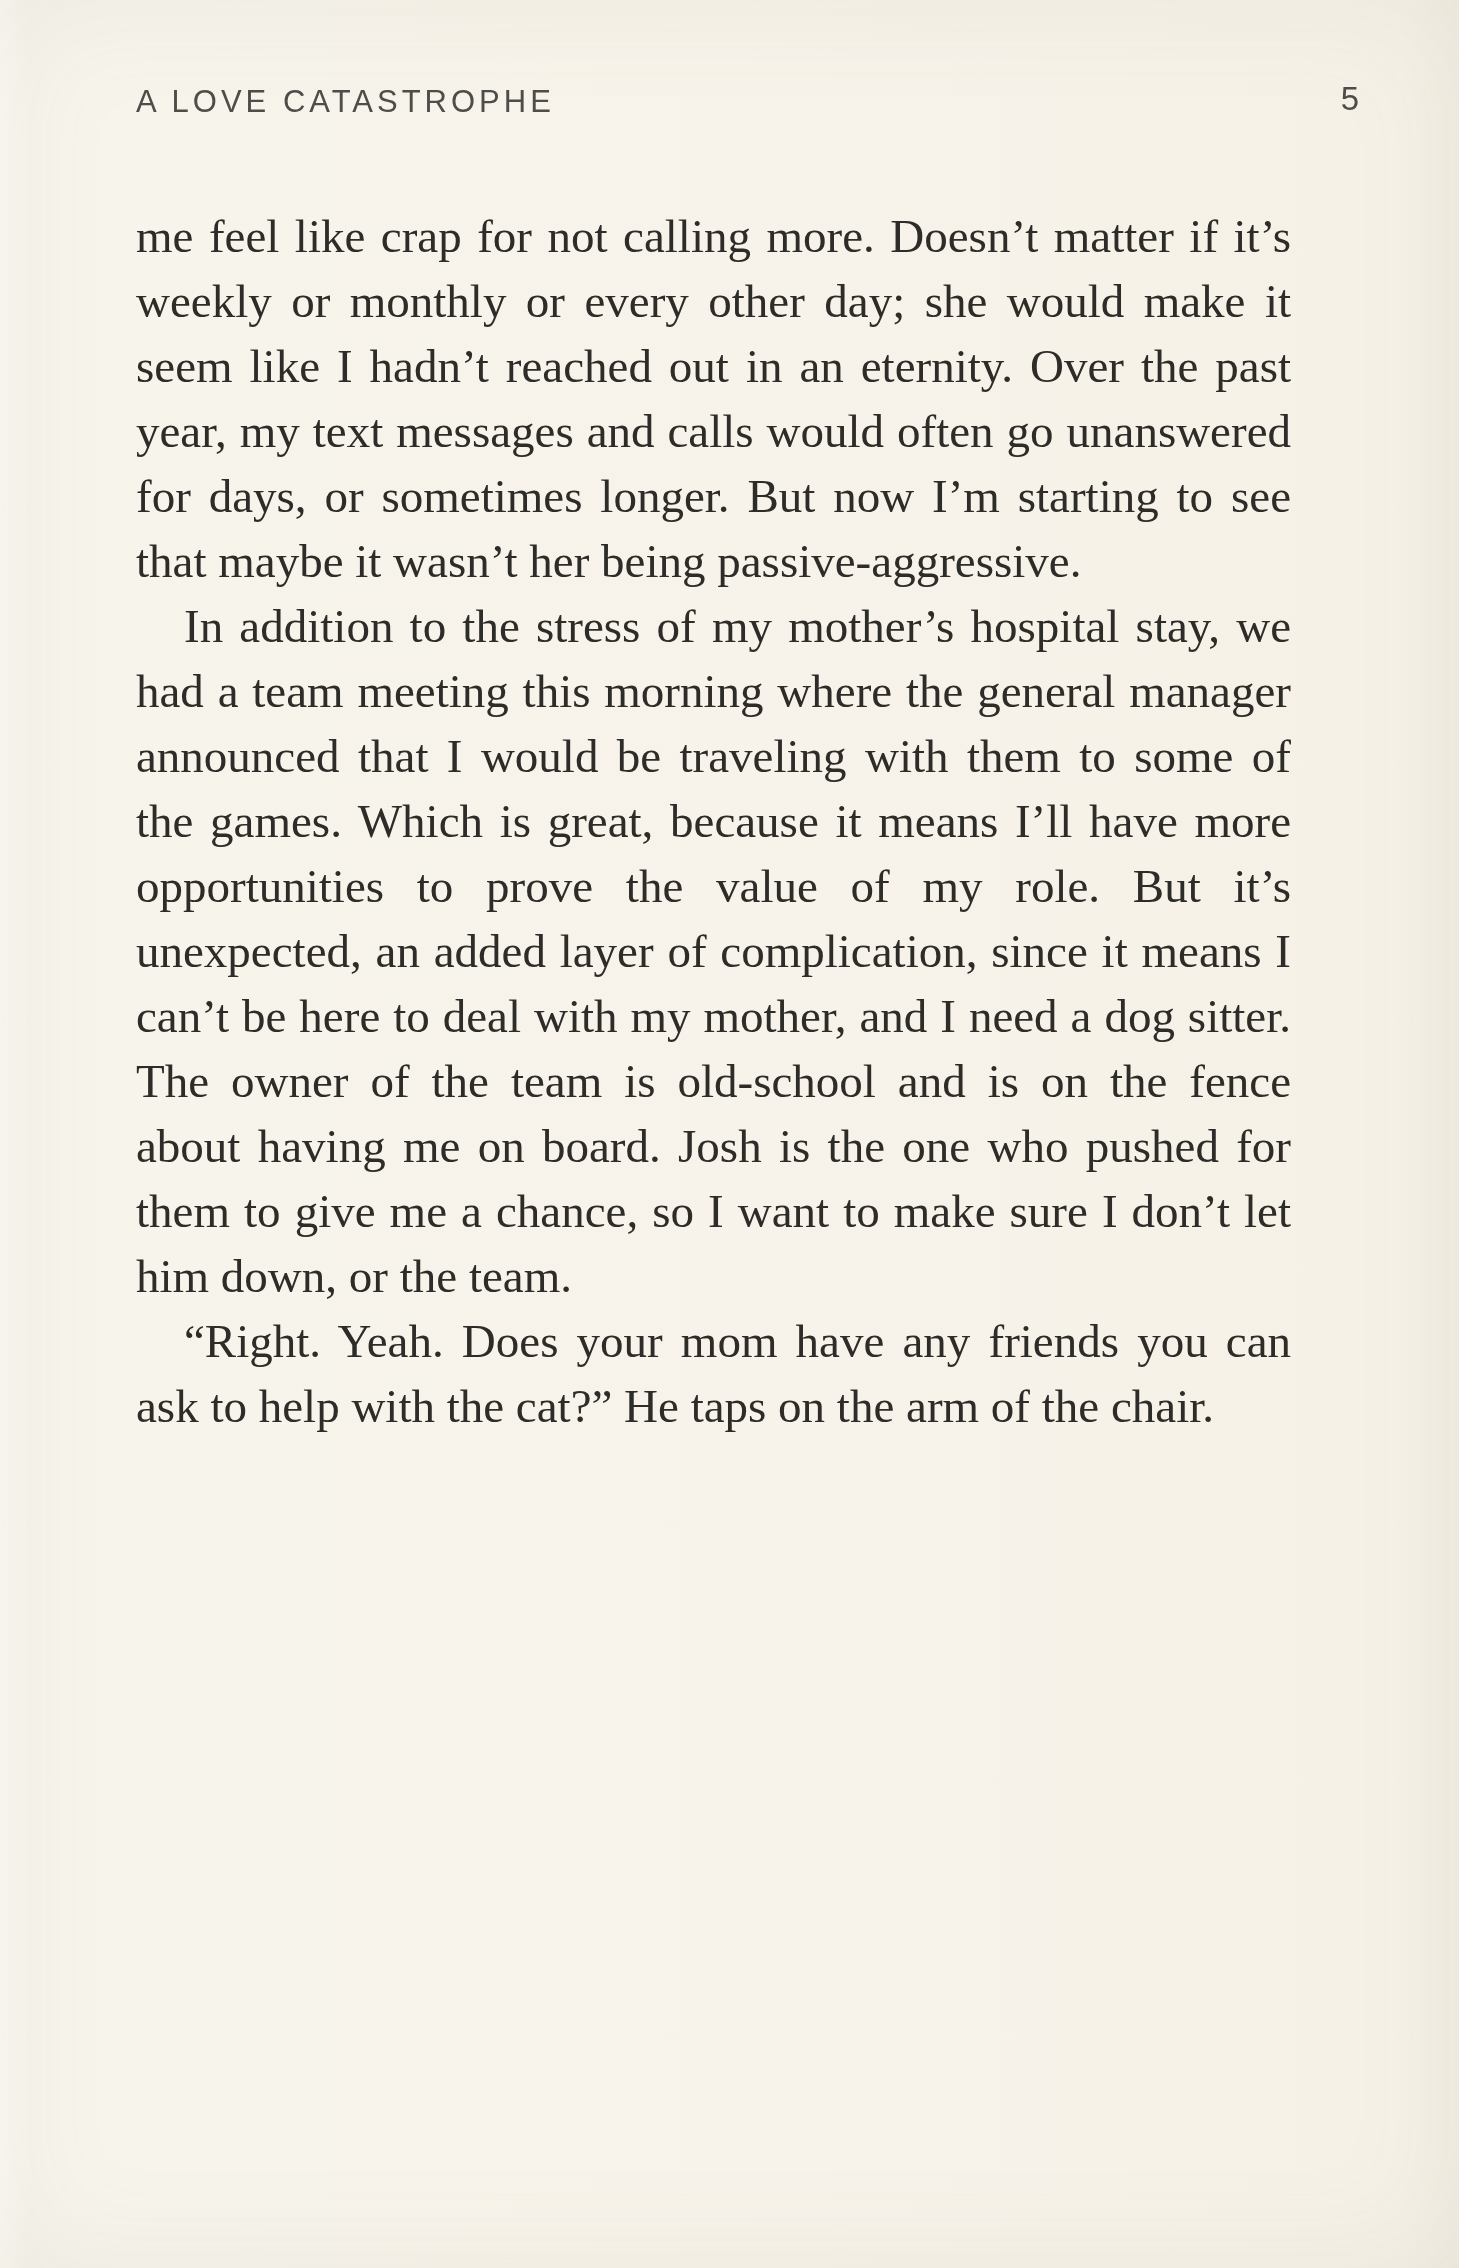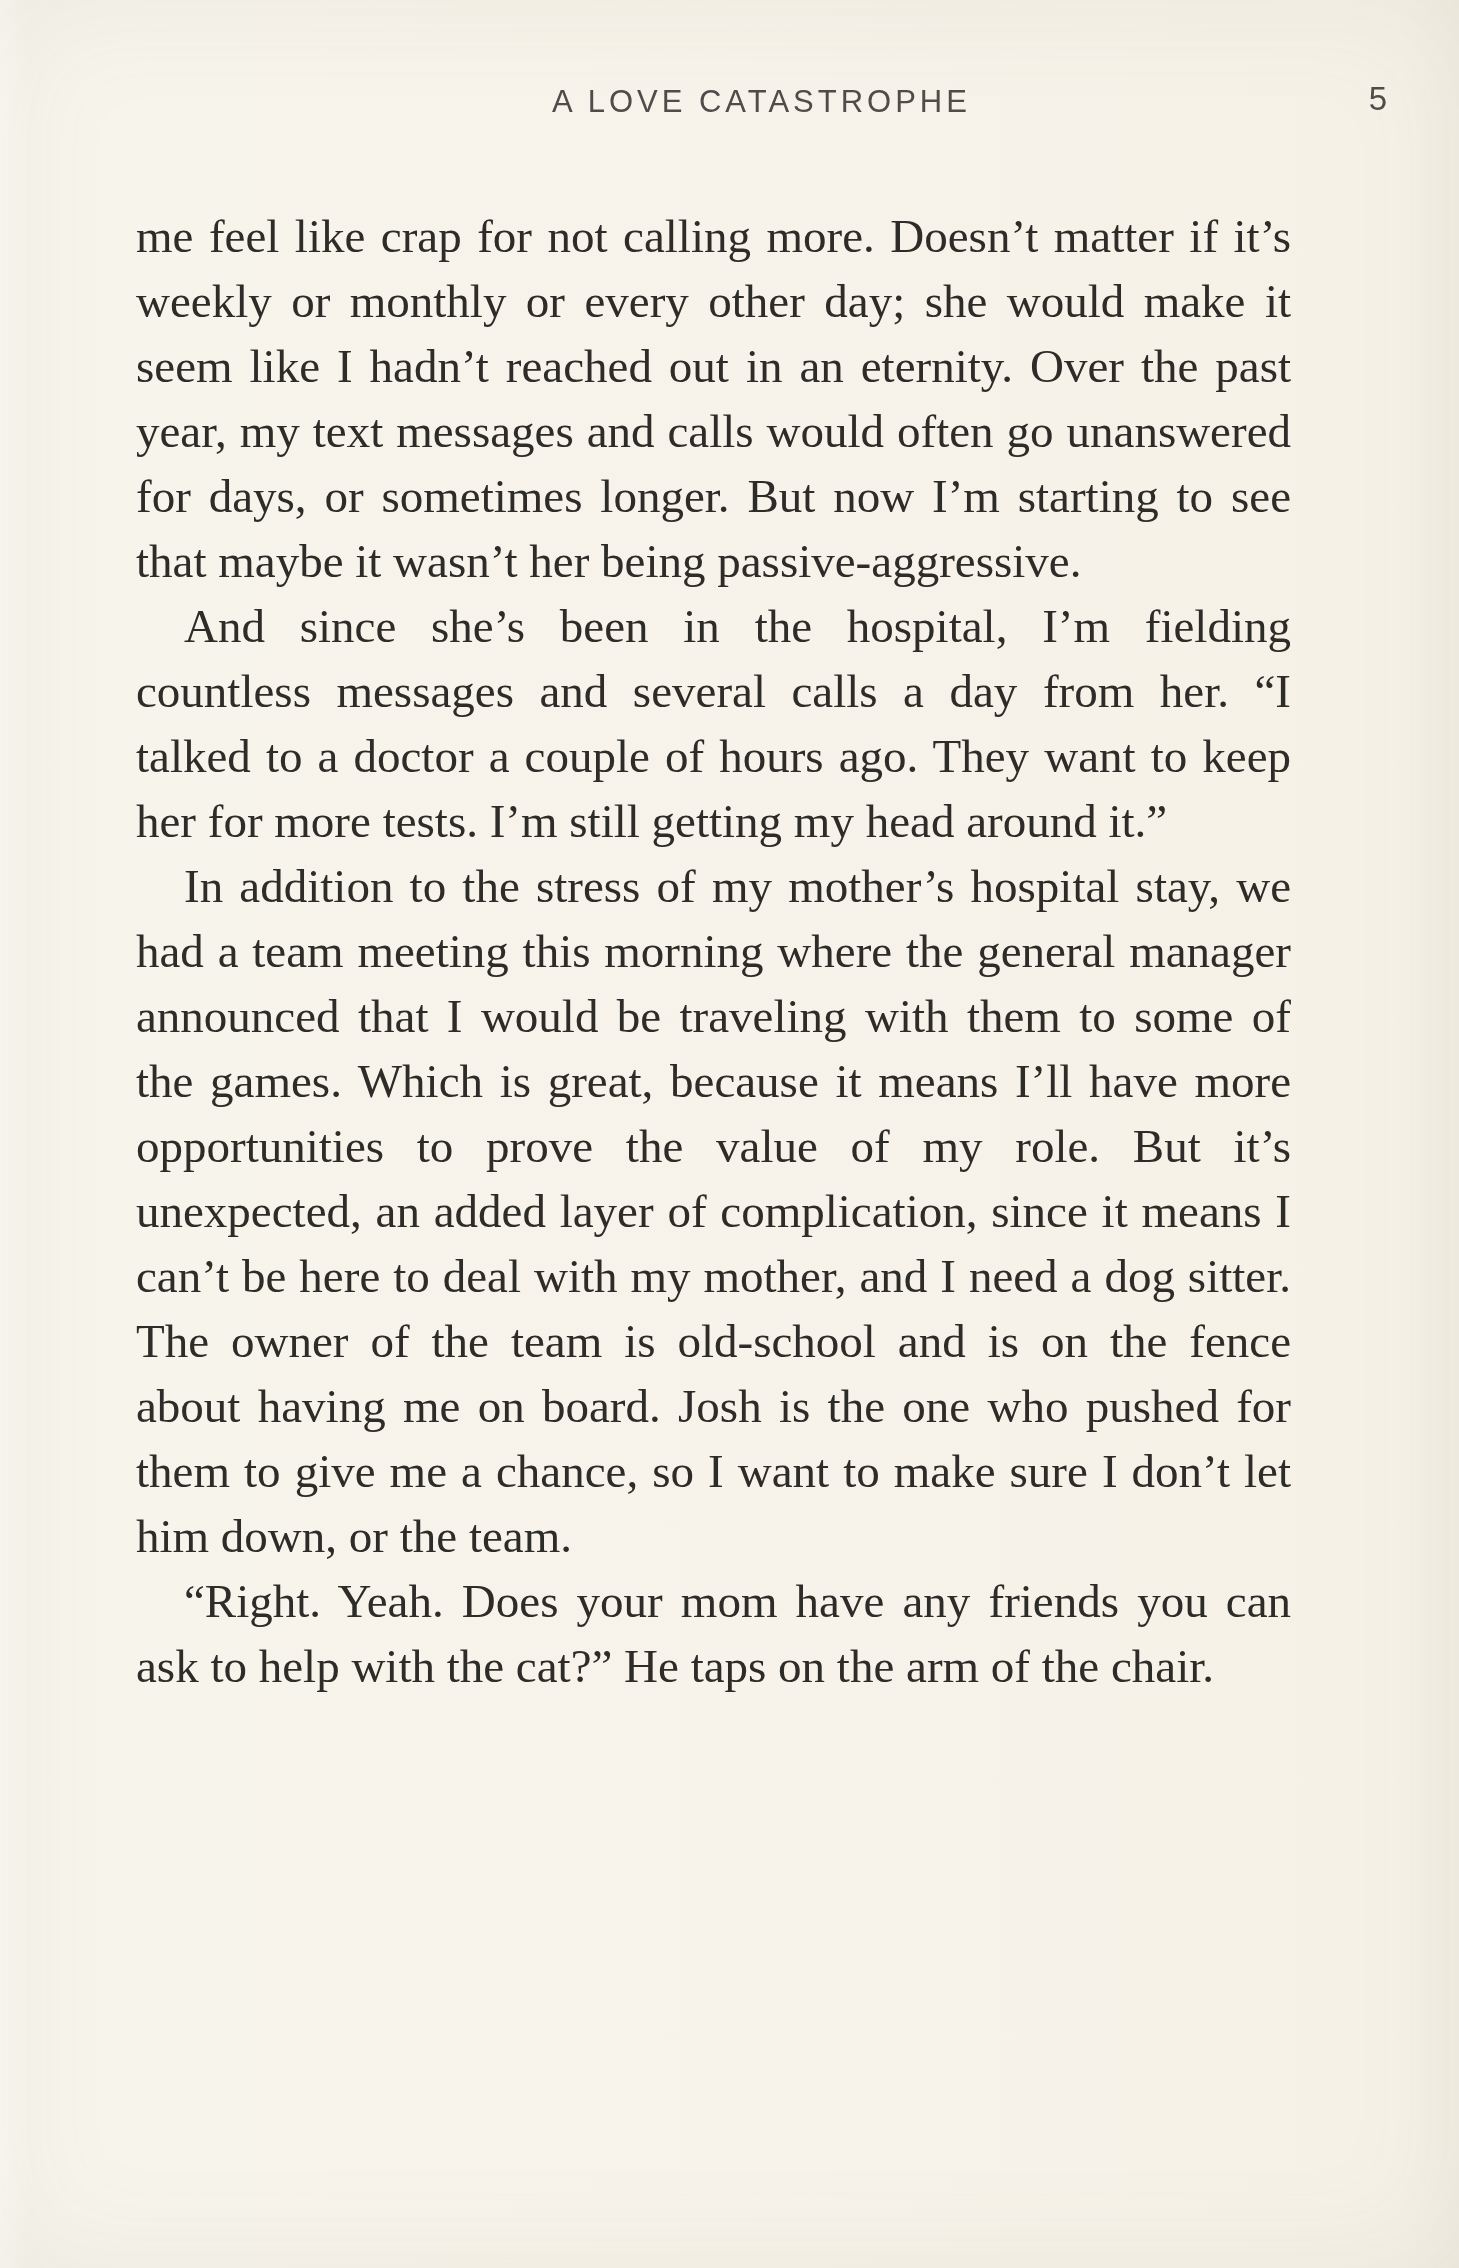--- a/index.html
+++ b/index.html
@@ -28,23 +28,23 @@
   .page::after {
     content: "";
     position: absolute;
     inset: 0;
     pointer-events: none;
     box-shadow: inset 0 0 120px rgba(120,110,90,0.08);
   }
 
   .page-header {
     position: relative;
-    margin: 0 72px 0 136px;
+    margin: 0 100px 0 136px;
     padding-top: 84px;
-    text-align: center;
+    text-align: left;
     font-family: "Liberation Sans", "DejaVu Sans", sans-serif;
   }
 
   .running-title {
     display: inline-block;
     font-size: 31px;
     font-weight: 400;
     letter-spacing: 4px;
     color: #4f4d49;
   }
@@ -79,18 +79,17 @@
 
 <div class="page">
 
   <header class="page-header">
     <span class="running-title">A LOVE CATASTROPHE</span>
     <span class="page-number">5</span>
   </header>
 
   <main class="page-body">
     <p class="para no-indent">me feel like crap for not calling more. Doesn’t matter if it’s weekly or monthly or every other day; she would make it seem like I hadn’t reached out in an eternity. Over the past year, my text messages and calls would often go unanswered for days, or sometimes longer. But now I’m starting to see that maybe it wasn’t her being passive-aggressive.</p>
-    <p class="para indent">And since she’s been in the hospital, I’m fielding countless messages and several calls a day from her. “I talked to a doctor a couple of hours ago. They want to keep her for more tests. I’m still getting my head around it.”</p>
     <p class="para indent">In addition to the stress of my mother’s hospital stay, we had a team meeting this morning where the general manager announced that I would be traveling with them to some of the games. Which is great, because it means I’ll have more opportunities to prove the value of my role. But it’s unexpected, an added layer of complication, since it means I can’t be here to deal with my mother, and I need a dog sitter. The owner of the team is old-school and is on the fence about having me on board. Josh is the one who pushed for them to give me a chance, so I want to make sure I don’t let him down, or the team.</p>
     <p class="para indent">“Right. Yeah. Does your mom have any friends you can ask to help with the cat?” He taps on the arm of the chair.</p>
   </main>
 
 </div>
 
 </body></html>

